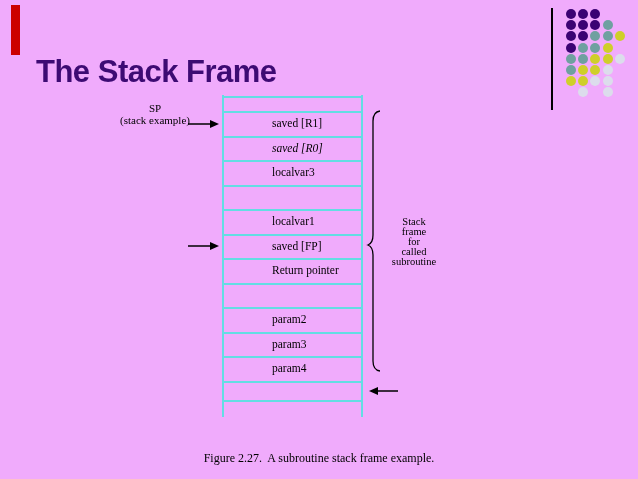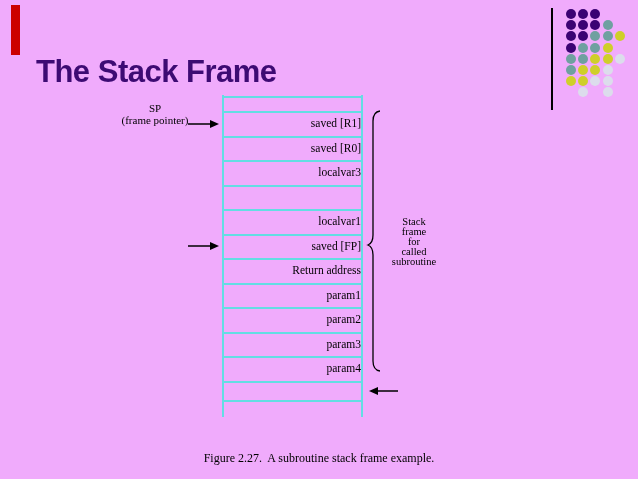--- a/index.html
+++ b/index.html
@@ -18,21 +18,21 @@
     font-size:31px;letter-spacing:-0.5px;color:#3d0b73;white-space:nowrap;
   }
   
   #stack-table{
     position:absolute;left:222px;top:95px;width:137px;height:322px;
     border-left:2px solid #63dde3;border-right:2px solid #63dde3;
   }
   .row-line{position:absolute;left:0;width:100%;height:2px;background:#63dde3;}
   .stack-cell{
     position:absolute;left:0;width:100%;height:24.5px;line-height:24.5px;
-    text-align:right;font-size:11.5px;
+    text-align:left;font-size:11.5px;padding-left:48px;
   }
   
   .ptr-label{position:absolute;text-align:center;font-size:11px;line-height:12px;}
   #sp-label{left:100px;top:102px;width:110px;}
   #fp-label{left:100px;top:232px;width:110px;}
   .arrow-svg{position:absolute;}
   
   #brace-svg{position:absolute;left:366px;top:109px;}
   #brace-label{
     position:absolute;left:384px;top:217px;width:60px;
@@ -85,26 +85,25 @@
       <div class="dot" style="left: 590.4px; top: 76.2px; background: rgb(220, 220, 236);"></div>
       <div class="dot" style="left: 602.6px; top: 76.2px; background: rgb(220, 220, 236);"></div>
       <div class="dot" style="left: 578.2px; top: 87.4px; background: rgb(220, 220, 236);"></div>
       <div class="dot" style="left: 602.6px; top: 87.4px; background: rgb(220, 220, 236);"></div>
     </div>
 
   <div id="title" style="color: rgb(61, 11, 115);">The Stack Frame</div>
 
   <div id="stack-table">
     <div class="stack-cell" style="top: 16px;">saved [R1]</div>
-    <div class="stack-cell" style="top: 40.5px;">saved [R0]</div>
+    <div class="stack-cell" style="top: 40.5px; font-style: italic;">saved [R0]</div>
     <div class="stack-cell" style="top: 65px;">localvar3</div>
     <div class="stack-cell" style="top: 114px;">localvar1</div>
     <div class="stack-cell" style="top: 138.5px;">saved [FP]</div>
-    <div class="stack-cell" style="top: 163px;">Return address</div>
-    <div class="stack-cell" style="top: 187.5px;">param1</div>
+    <div class="stack-cell" style="top: 163px;">Return pointer</div>
     <div class="stack-cell" style="top: 212px;">param2</div>
     <div class="stack-cell" style="top: 236.5px;">param3</div>
     <div class="stack-cell" style="top: 261px;">param4</div>
   <div class="row-line" style="top: 1px;"></div>
       <div class="row-line" style="top: 16px;"></div>
       <div class="row-line" style="top: 40.5px;"></div>
       <div class="row-line" style="top: 65px;"></div>
       <div class="row-line" style="top: 89.5px;"></div>
       <div class="row-line" style="top: 114px;"></div>
       <div class="row-line" style="top: 138.5px;"></div>
@@ -112,21 +111,21 @@
       <div class="row-line" style="top: 187.5px;"></div>
       <div class="row-line" style="top: 212px;"></div>
       <div class="row-line" style="top: 236.5px;"></div>
       <div class="row-line" style="top: 261px;"></div>
       <div class="row-line" style="top: 285.5px;"></div>
       <div class="row-line" style="top: 305px;"></div>
     </div>
 
   <div id="sp-label" class="ptr-label">
     <div>SP</div>
-    <div>(frame pointer)</div>
+    <div>(stack example)</div>
   </div>
   <svg class="arrow-svg" style="left:186px;top:118px;" width="34" height="12">
     <line x1="2" y1="6" x2="25" y2="6" stroke="#000" stroke-width="1.5"></line>
     <polygon points="24,2 33,6 24,10" fill="#000"></polygon>
   </svg>
 
   <svg class="arrow-svg" style="left:186px;top:240px;" width="34" height="12">
     <line x1="2" y1="6" x2="25" y2="6" stroke="#000" stroke-width="1.5"></line>
     <polygon points="24,2 33,6 24,10" fill="#000"></polygon>
   </svg>

